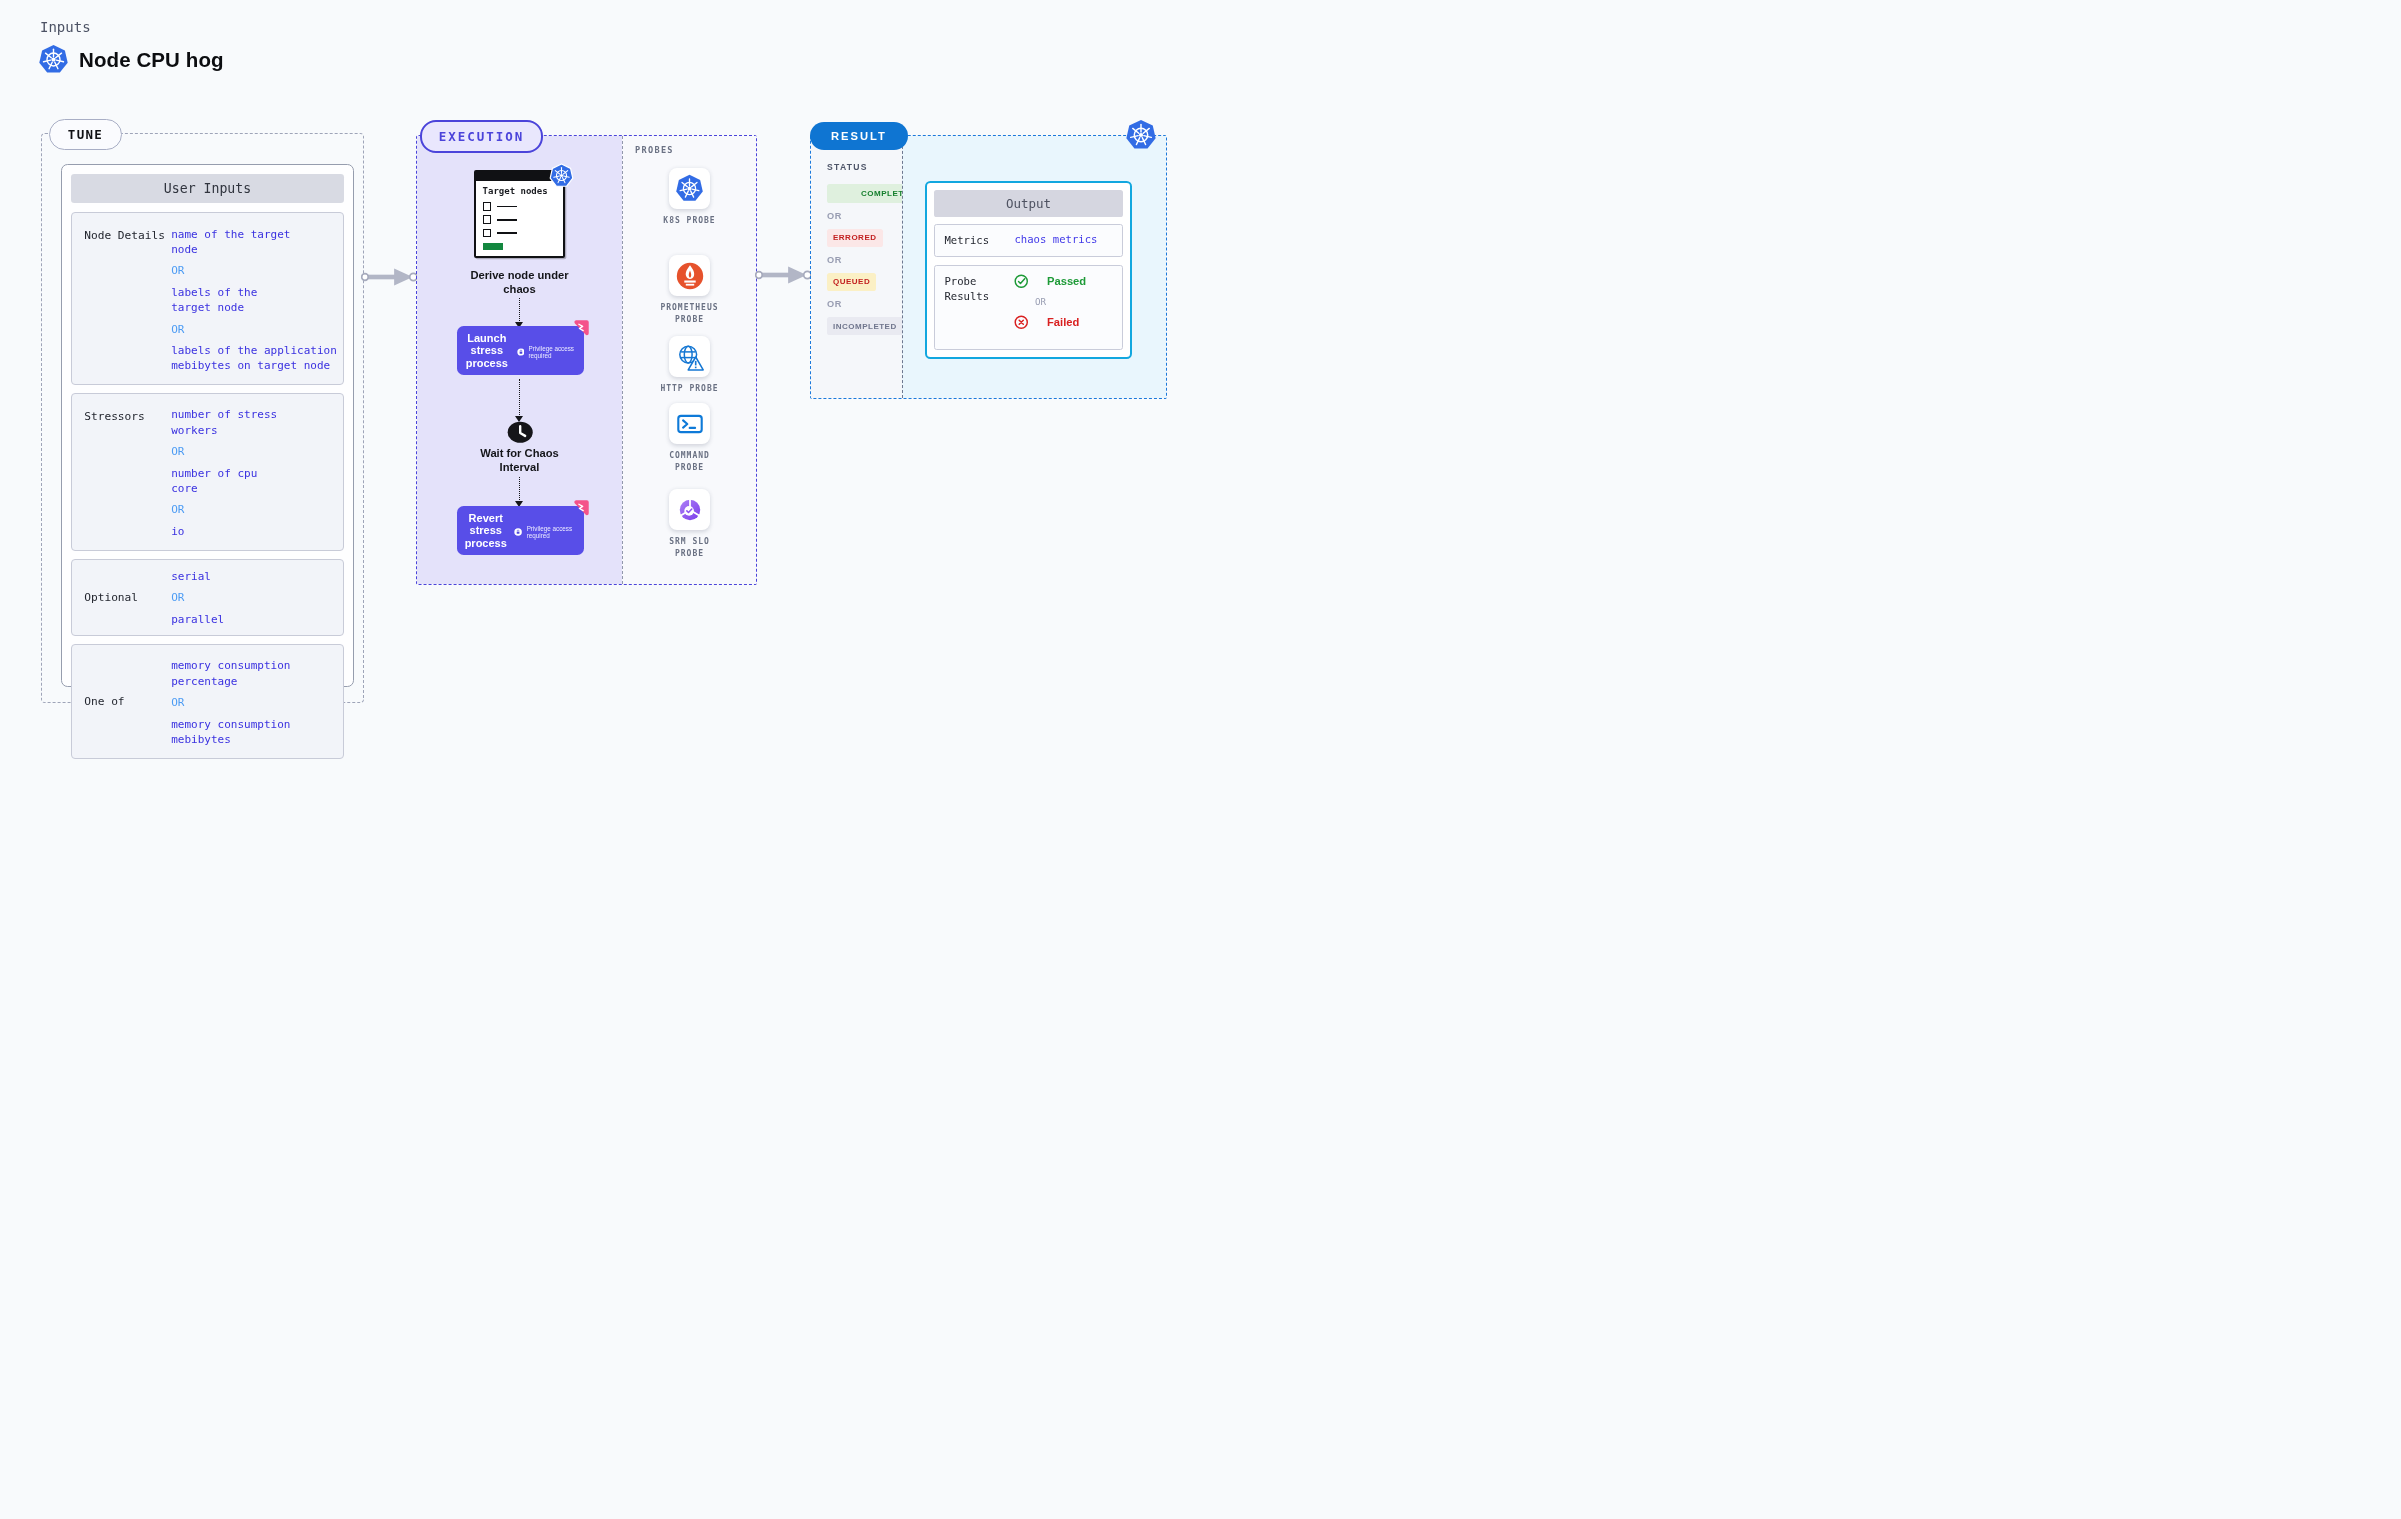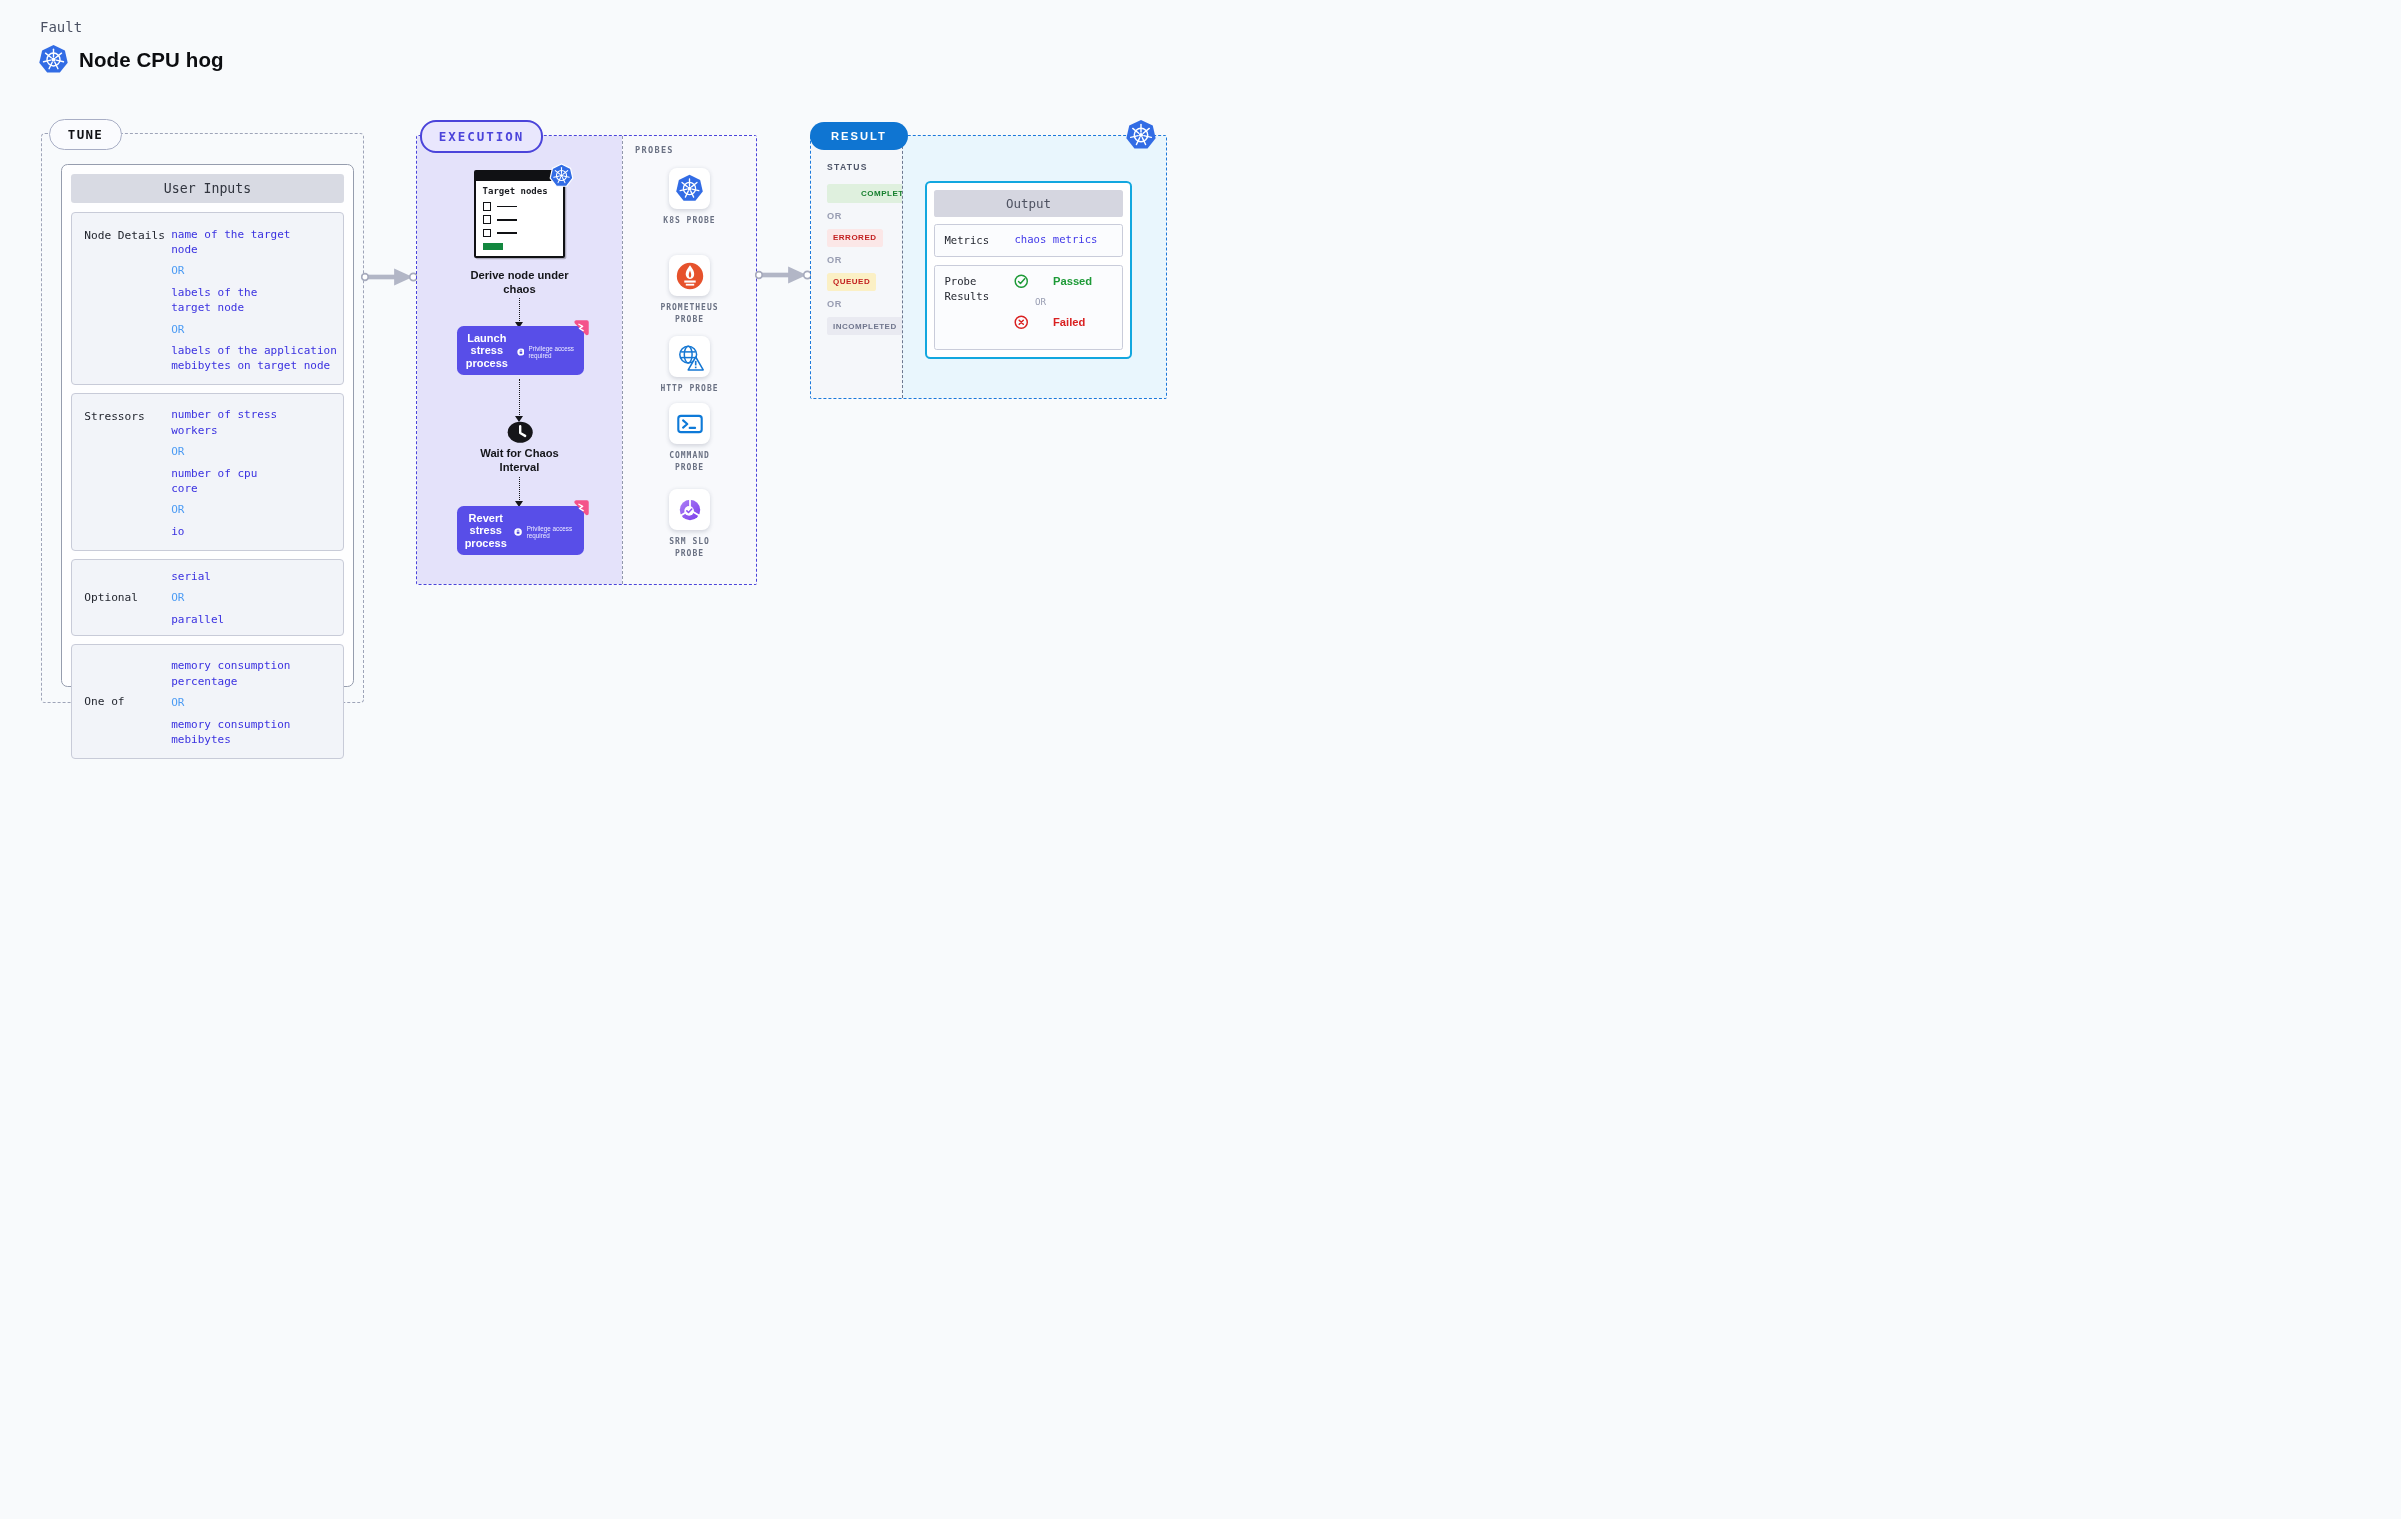--- a/index.html
+++ b/index.html
@@ -96,21 +96,21 @@
   .output-area{position:relative;flex:1;background:#E9F6FD;border-left:1.3px dashed #6E7890;}
   .output-card{position:absolute;left:22px;top:45px;width:207px;height:178px;background:#fff;
                border:2px solid #12A7DF;border-radius:5.3px;padding:7.3px;box-sizing:border-box;}
   .out-header{height:26.4px;background:#D5D6E0;border-radius:2.6px;display:flex;align-items:center;justify-content:center;
               font-family:"DejaVu Sans Mono",monospace;font-size:12.5px;color:#4E5261;margin-bottom:7.3px;}
   .out-row{border:1px solid #C9CCDA;border-radius:2.6px;background:#FBFCFE;display:flex;padding:8px 9.2px;box-sizing:border-box;}
   .out-row + .out-row{margin-top:7.3px;}
   .out-label{width:70px;font-family:"DejaVu Sans Mono",monospace;font-size:10.6px;color:#23262F;line-height:1.45;}
   .out-value{font-family:"DejaVu Sans Mono",monospace;font-size:10.6px;color:#4038E8;}
   .pr-vals{display:flex;flex-direction:column;gap:8px;}
-  .pr-line{display:flex;align-items:center;gap:24px;font-weight:bold;font-size:11.2px;}
+  .pr-line{display:flex;align-items:center;gap:18px;font-weight:bold;font-size:11.2px;}
   .pr-passed{color:#1D9A37;}
   .pr-failed{color:#D92020;}
   .pr-or{font-family:"DejaVu Sans Mono",monospace;font-weight:normal;font-size:9.2px;color:#989DB2;margin-left:20.5px;}
   .k8s-corner{position:absolute;left:1125px;top:119px;width:32px;height:32px;z-index:6;}
 </style>
 </head>
 <body>
 
 <svg width="0" height="0" style="position:absolute" aria-hidden="true">
   <defs>
@@ -206,21 +206,21 @@
     </symbol>
     <symbol id="clock-sym" viewBox="0 0 40 34">
       <ellipse cx="20" cy="17" rx="19" ry="16" fill="#16161A"></ellipse>
       <path d="M20 8 V18 L27.5 22.5" stroke="#fff" stroke-width="3.6" fill="none" stroke-linecap="round" stroke-linejoin="round"></path>
     </symbol>
   </defs>
 </svg>
 
 <div class="canvas">
 
-  <div class="kicker">Fault</div>
+  <div class="kicker">Inputs</div>
   <div class="title-row">
     <svg class="k8s" width="31" height="31" viewBox="0 0 47 47">
         <use href="#k8s-sym"></use>
       </svg>
     <h1>Node CPU hog</h1>
   </div>
 
   <div class="tune-box"></div>
   <div class="pill tune-pill">TUNE</div>
   <div class="ui-card">

